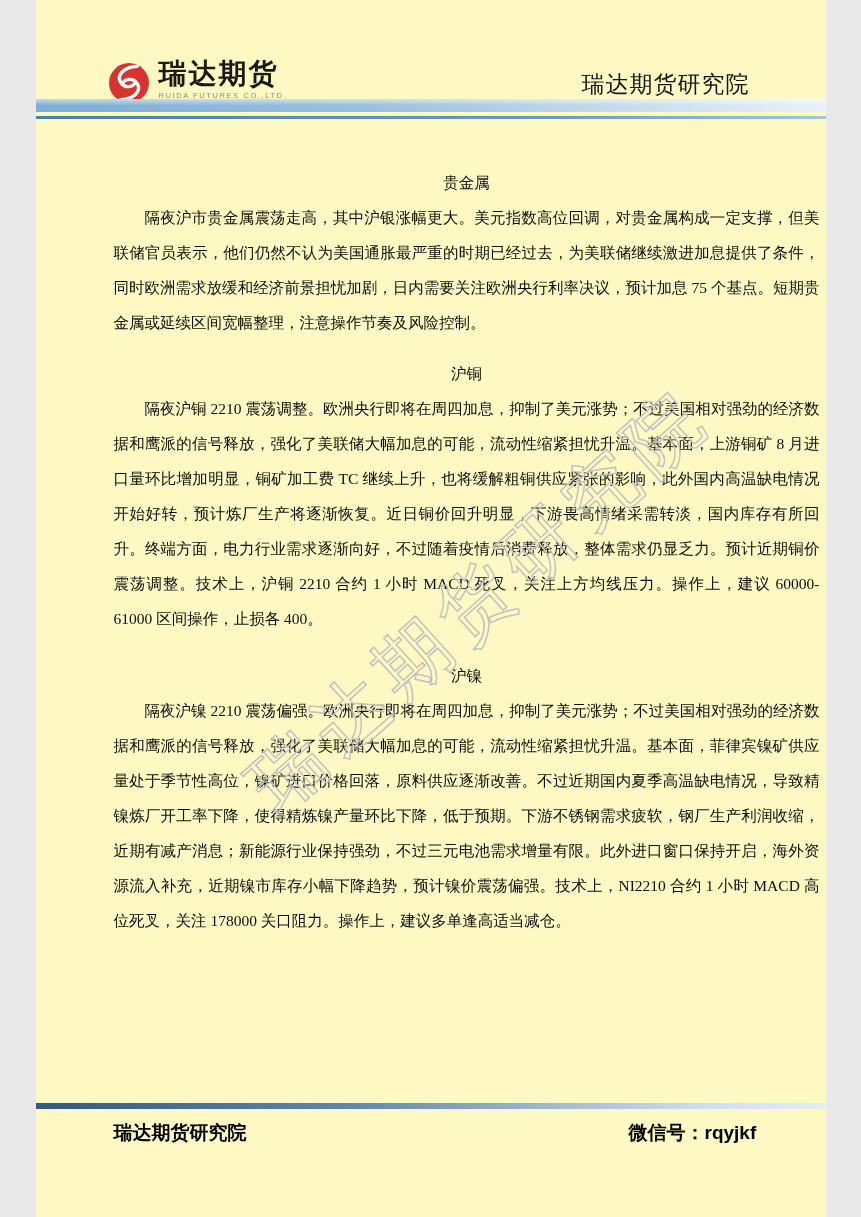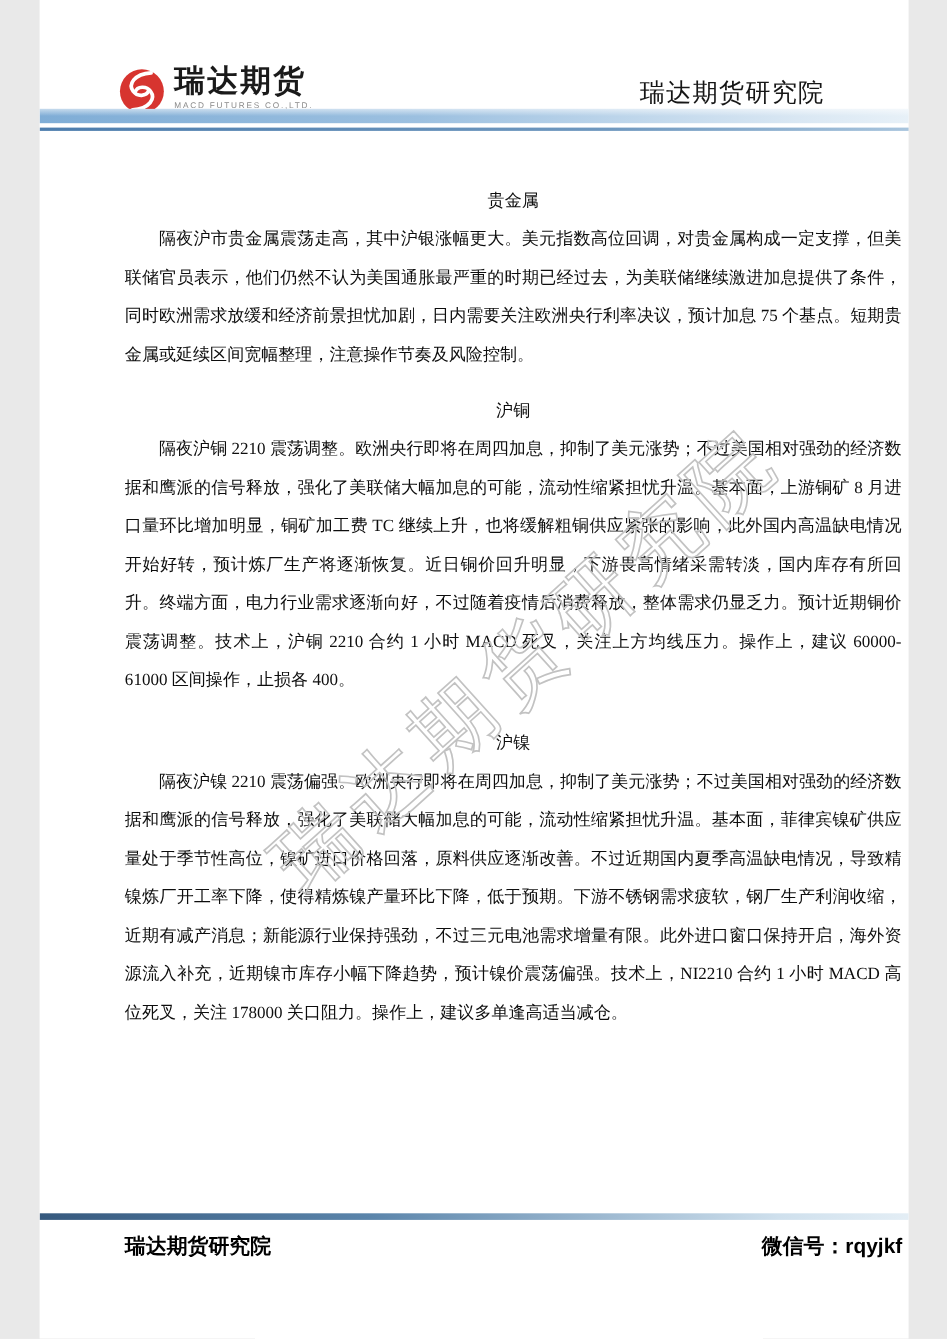--- a/index.html
+++ b/index.html
@@ -1,17 +1,17 @@
 <!DOCTYPE html>
 <html><head>
 <meta charset="utf-8">
 <style>
   html,body{margin:0;padding:0;background:#e9e9e9;}
   .page{
-    position:relative;width:790px;height:1217px;background:#ffffff;overflow:hidden;
+    position:relative;width:790px;height:1217px;background:#fef9c3;overflow:hidden;
     font-family:"Liberation Serif","DejaVu Serif",serif;color:#111;margin:0 auto;
   }
   
   .hdr{position:absolute;top:54px;left:72px;right:76px;height:50px;
        display:flex;justify-content:space-between;align-items:flex-end;}
   .brand{display:flex;align-items:flex-start;}
   .logo-mark{width:42px;height:42px;display:block;margin-right:9px;margin-top:2px;}
   .brand-text{display:flex;flex-direction:column;line-height:1;}
   .brand-cn{font-family:"Liberation Sans","DejaVu Sans",sans-serif;font-weight:700;
             font-size:28px;color:#1a1a1a;letter-spacing:2px;}
@@ -40,37 +40,37 @@
     transform:rotate(-42deg);transform-origin:50% 50%;
     pointer-events:none;user-select:none;white-space:nowrap;}
   
   .ftr-line{position:absolute;top:1103px;left:0;width:861px;height:6px;
     background:linear-gradient(to right, #36597e 0%, #5b85ab 35%, #cfe0ed 78%, #f0f6fa 100%);}
   .ftr-row{position:absolute;top:1120px;left:0;width:861px;height:30px;
     font-family:"Liberation Sans","DejaVu Sans",sans-serif;font-weight:700;
     font-size:19px;color:#000;}
   .ftr-org{position:absolute;left:78px;top:0;}
   .ftr-hotline{position:absolute;left:340px;top:0;}
-  .ftr-wechat{position:absolute;left:657px;top:0;text-align:center;}
+  .ftr-wechat{position:absolute;left:593px;top:0;text-align:center;}
 </style>
 </head>
 <body>
 
 <div class="page">
 
   <header class="hdr">
     <div class="brand">
       <svg class="logo-mark" viewBox="0 0 40 40" xmlns="http://www.w3.org/2000/svg" aria-hidden="true">
         <circle cx="20" cy="20" r="19" fill="#d7342f"></circle>
         <path d="M28 4 C13 5 8 14 12.5 20 C16 25 24 24.5 25.8 19.5" stroke="#ffffff" stroke-width="3.2" fill="none" stroke-linecap="round"></path>
         <path d="M12 36 C27 35 32 26 27.5 20 C24 15 16 15.5 14.2 20.5" stroke="#ffffff" stroke-width="3.2" fill="none" stroke-linecap="round"></path>
       </svg>
       <span class="brand-text">
         <span class="brand-cn">瑞达期货</span>
-        <span class="brand-en">MACD FUTURES CO.,LTD.</span>
+        <span class="brand-en">RUIDA FUTURES CO.,LTD.</span>
       </span>
     </div>
     <div class="hdr-title">瑞达期货研究院</div>
   </header>
 
   <div class="bar-grad"></div>
   <div class="bar-thin"></div>
 
   <main class="content">
     <section class="sec">

